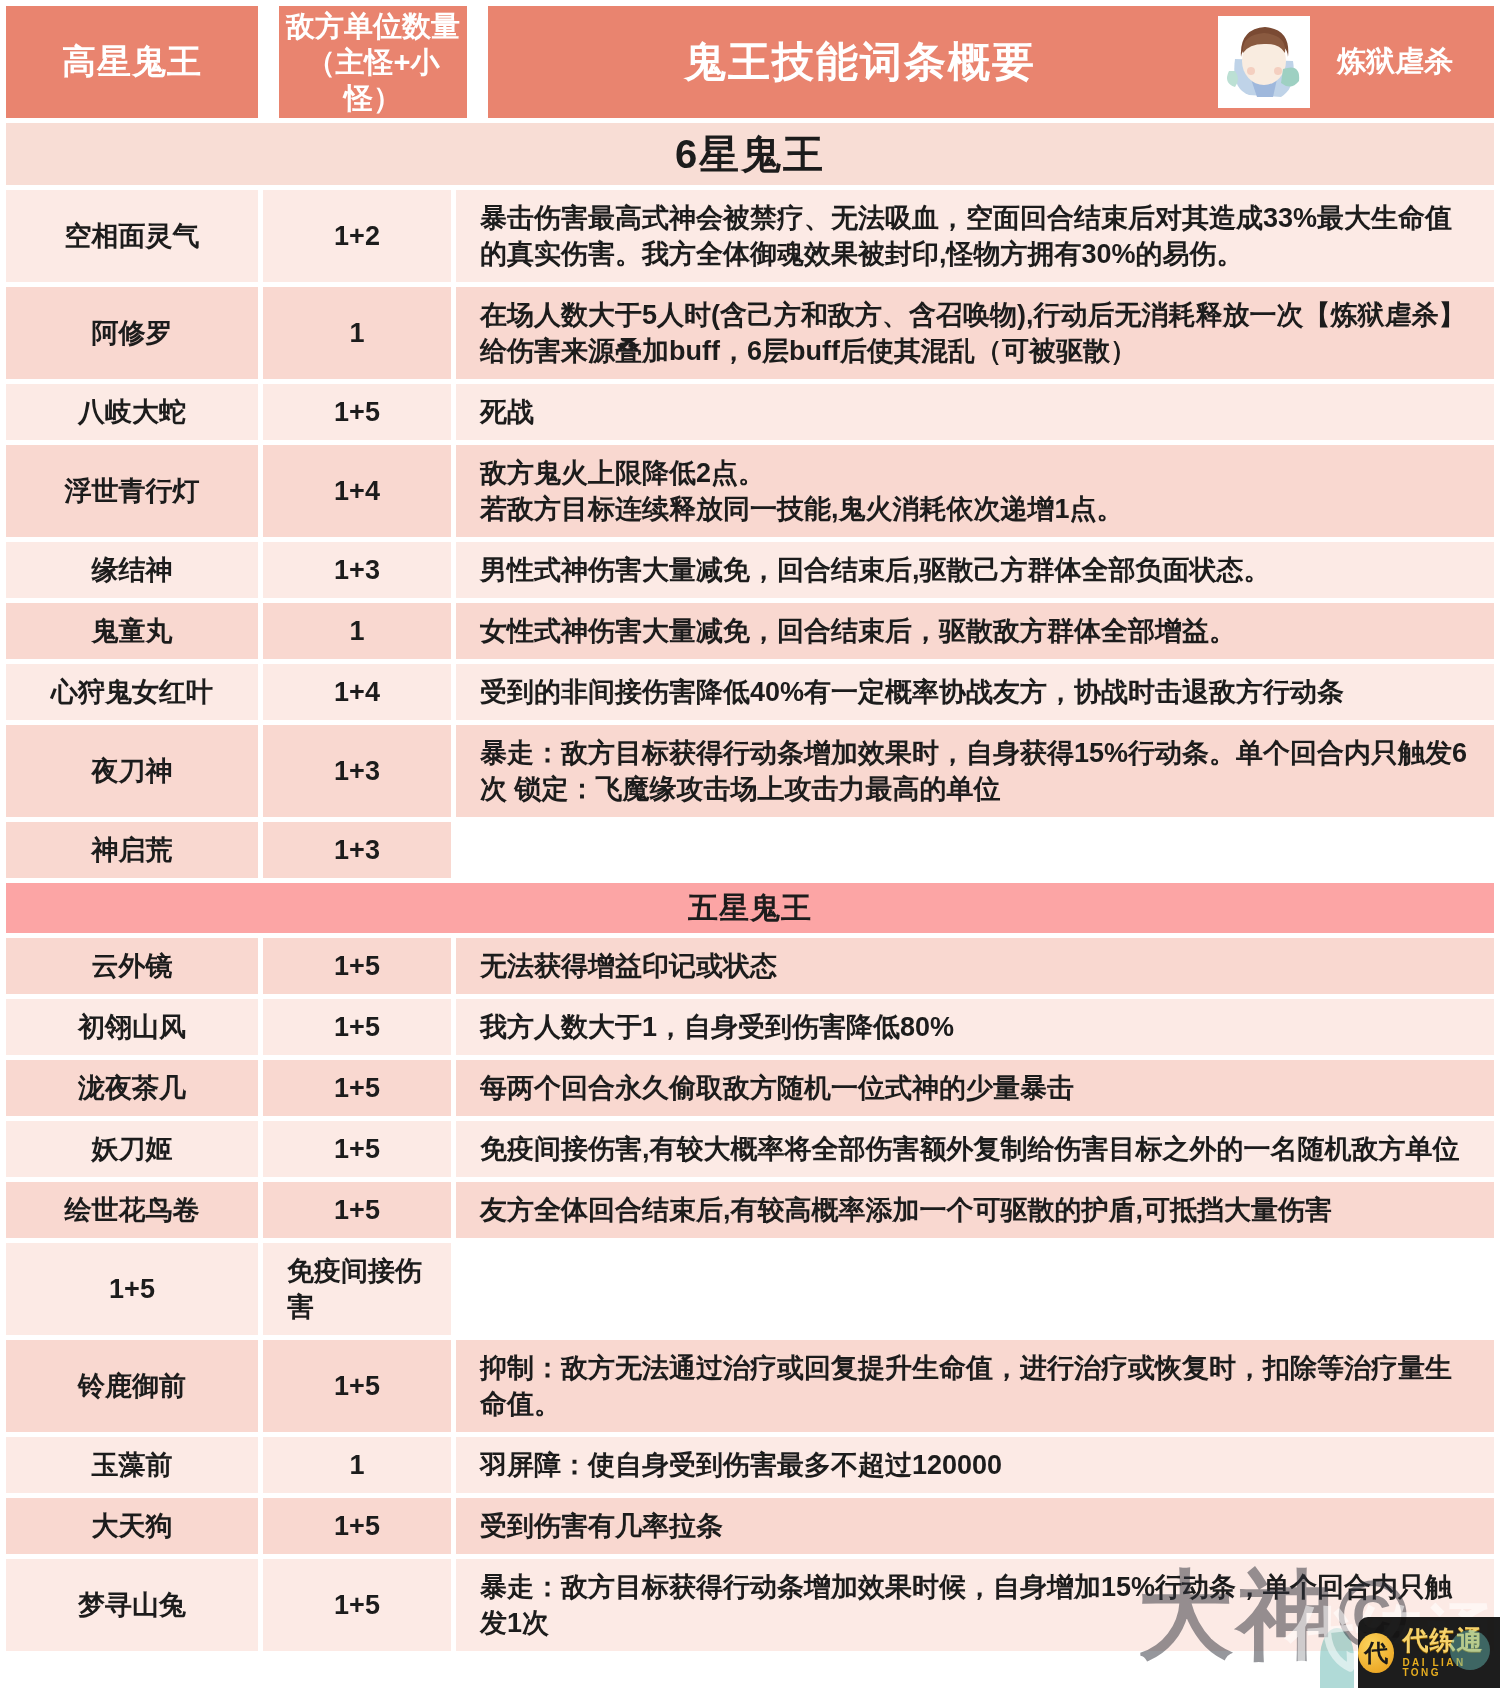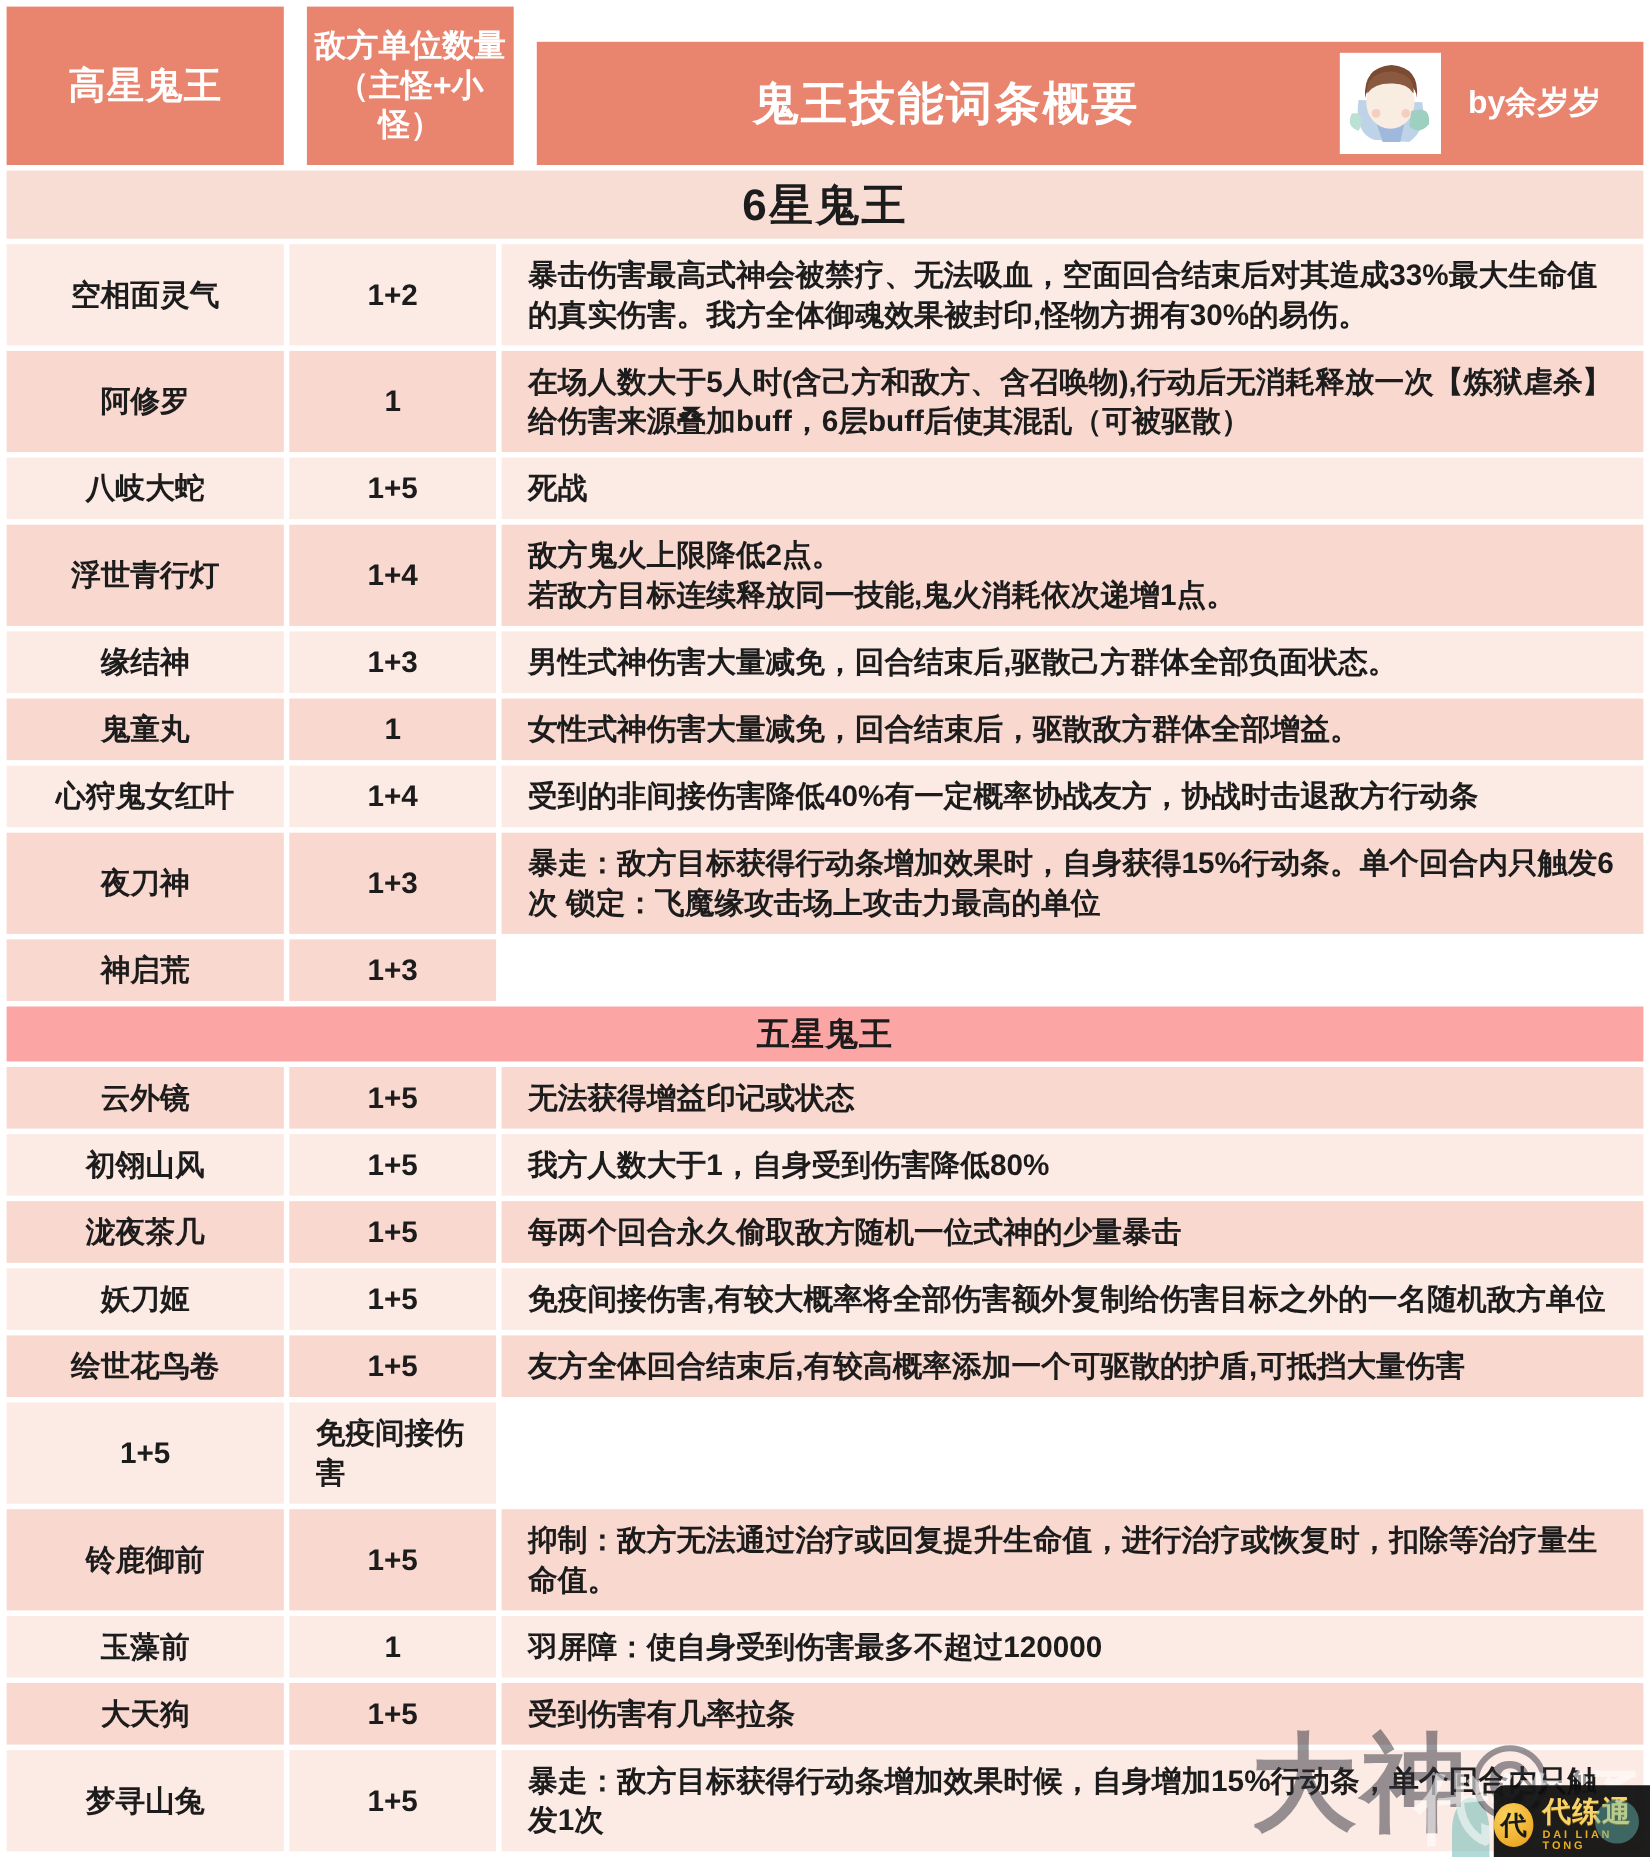--- a/index.html
+++ b/index.html
@@ -5,21 +5,21 @@
   html,body{margin:0;padding:0;background:#ffffff;}
   body{font-family:"Liberation Sans","DejaVu Sans",sans-serif;color:#1c1c1c;}
   .page{position:relative;width:1500px;min-height:1688px;background:#ffffff;box-sizing:border-box;padding:6px;overflow:hidden;}
 
   
   .header-row{display:grid;grid-template-columns:252px 188px 1fr;gap:21px;margin-bottom:5px;}
   .hcell{background:#E9846F;color:#ffffff;display:flex;align-items:center;justify-content:center;
          text-align:center;font-weight:700;min-height:112px;box-sizing:border-box;}
   .hcell.star{font-size:34px;letter-spacing:1px;}
   .hcell.count{font-size:29px;line-height:1.25;white-space:pre-line;}
-  .hcell.titlebar{justify-content:flex-start;padding:0 14px;margin-top:32px;}
+  .hcell.titlebar{justify-content:flex-start;padding:0 14px;}
   .main-title{flex:1;text-align:center;font-size:42px;letter-spacing:2px;}
   .avatar-box{width:92px;height:92px;background:#ffffff;flex:0 0 auto;display:flex;align-items:center;justify-content:center;}
   .byline{flex:0 0 170px;text-align:center;font-size:29px;}
 
   
   .band{display:flex;align-items:center;justify-content:center;font-weight:700;margin-bottom:5px;box-sizing:border-box;}
   .band.large{background:#F8DDD5;min-height:62px;font-size:40px;letter-spacing:2px;}
   .band.small{background:#fca5a5;min-height:50px;font-size:30px;letter-spacing:1px;}
 
   
@@ -65,21 +65,21 @@
           <path d="M30 60 L36 78 L52 78 L56 60 Z" fill="#9FB8DC"></path>
           <ellipse cx="43" cy="42" rx="22" ry="24" fill="#F9ECE0"></ellipse>
           <path d="M20 38 Q18 10 44 8 Q70 10 67 38 Q66 22 43 22 Q22 24 20 38 Z" fill="#7A4A33"></path>
           <path d="M22 34 Q20 16 43 14 Q66 16 64 34 Q58 24 43 25 Q28 25 22 34 Z" fill="#8A5A40"></path>
           <circle cx="30" cy="52" r="4" fill="#F3C8B8" opacity="0.8"></circle>
           <circle cx="57" cy="52" r="4" fill="#F3C8B8" opacity="0.8"></circle>
           <path d="M62 50 Q80 44 78 62 Q70 72 60 64 Z" fill="#9ED0C2"></path>
           <path d="M8 52 Q2 64 14 68 Q20 60 14 52 Z" fill="#BCE0D4"></path>
         </svg>
       </div>
-      <div class="byline">by余岁岁</div>
+      <div class="byline">炼狱虐杀</div>
     </div>
   </div>
 
   <div>
       <div class="band large">6星鬼王</div>
       <div class="trow">
     <div class="cell name light">空相面灵气</div>
     <div class="cell num light">1+2</div>
     <div class="cell desc light">暴击伤害最高式神会被禁疗、无法吸血，空面回合结束后对其造成33%最大生命值的真实伤害。我方全体御魂效果被封印,怪物方拥有30%的易伤。</div>
   </div>

